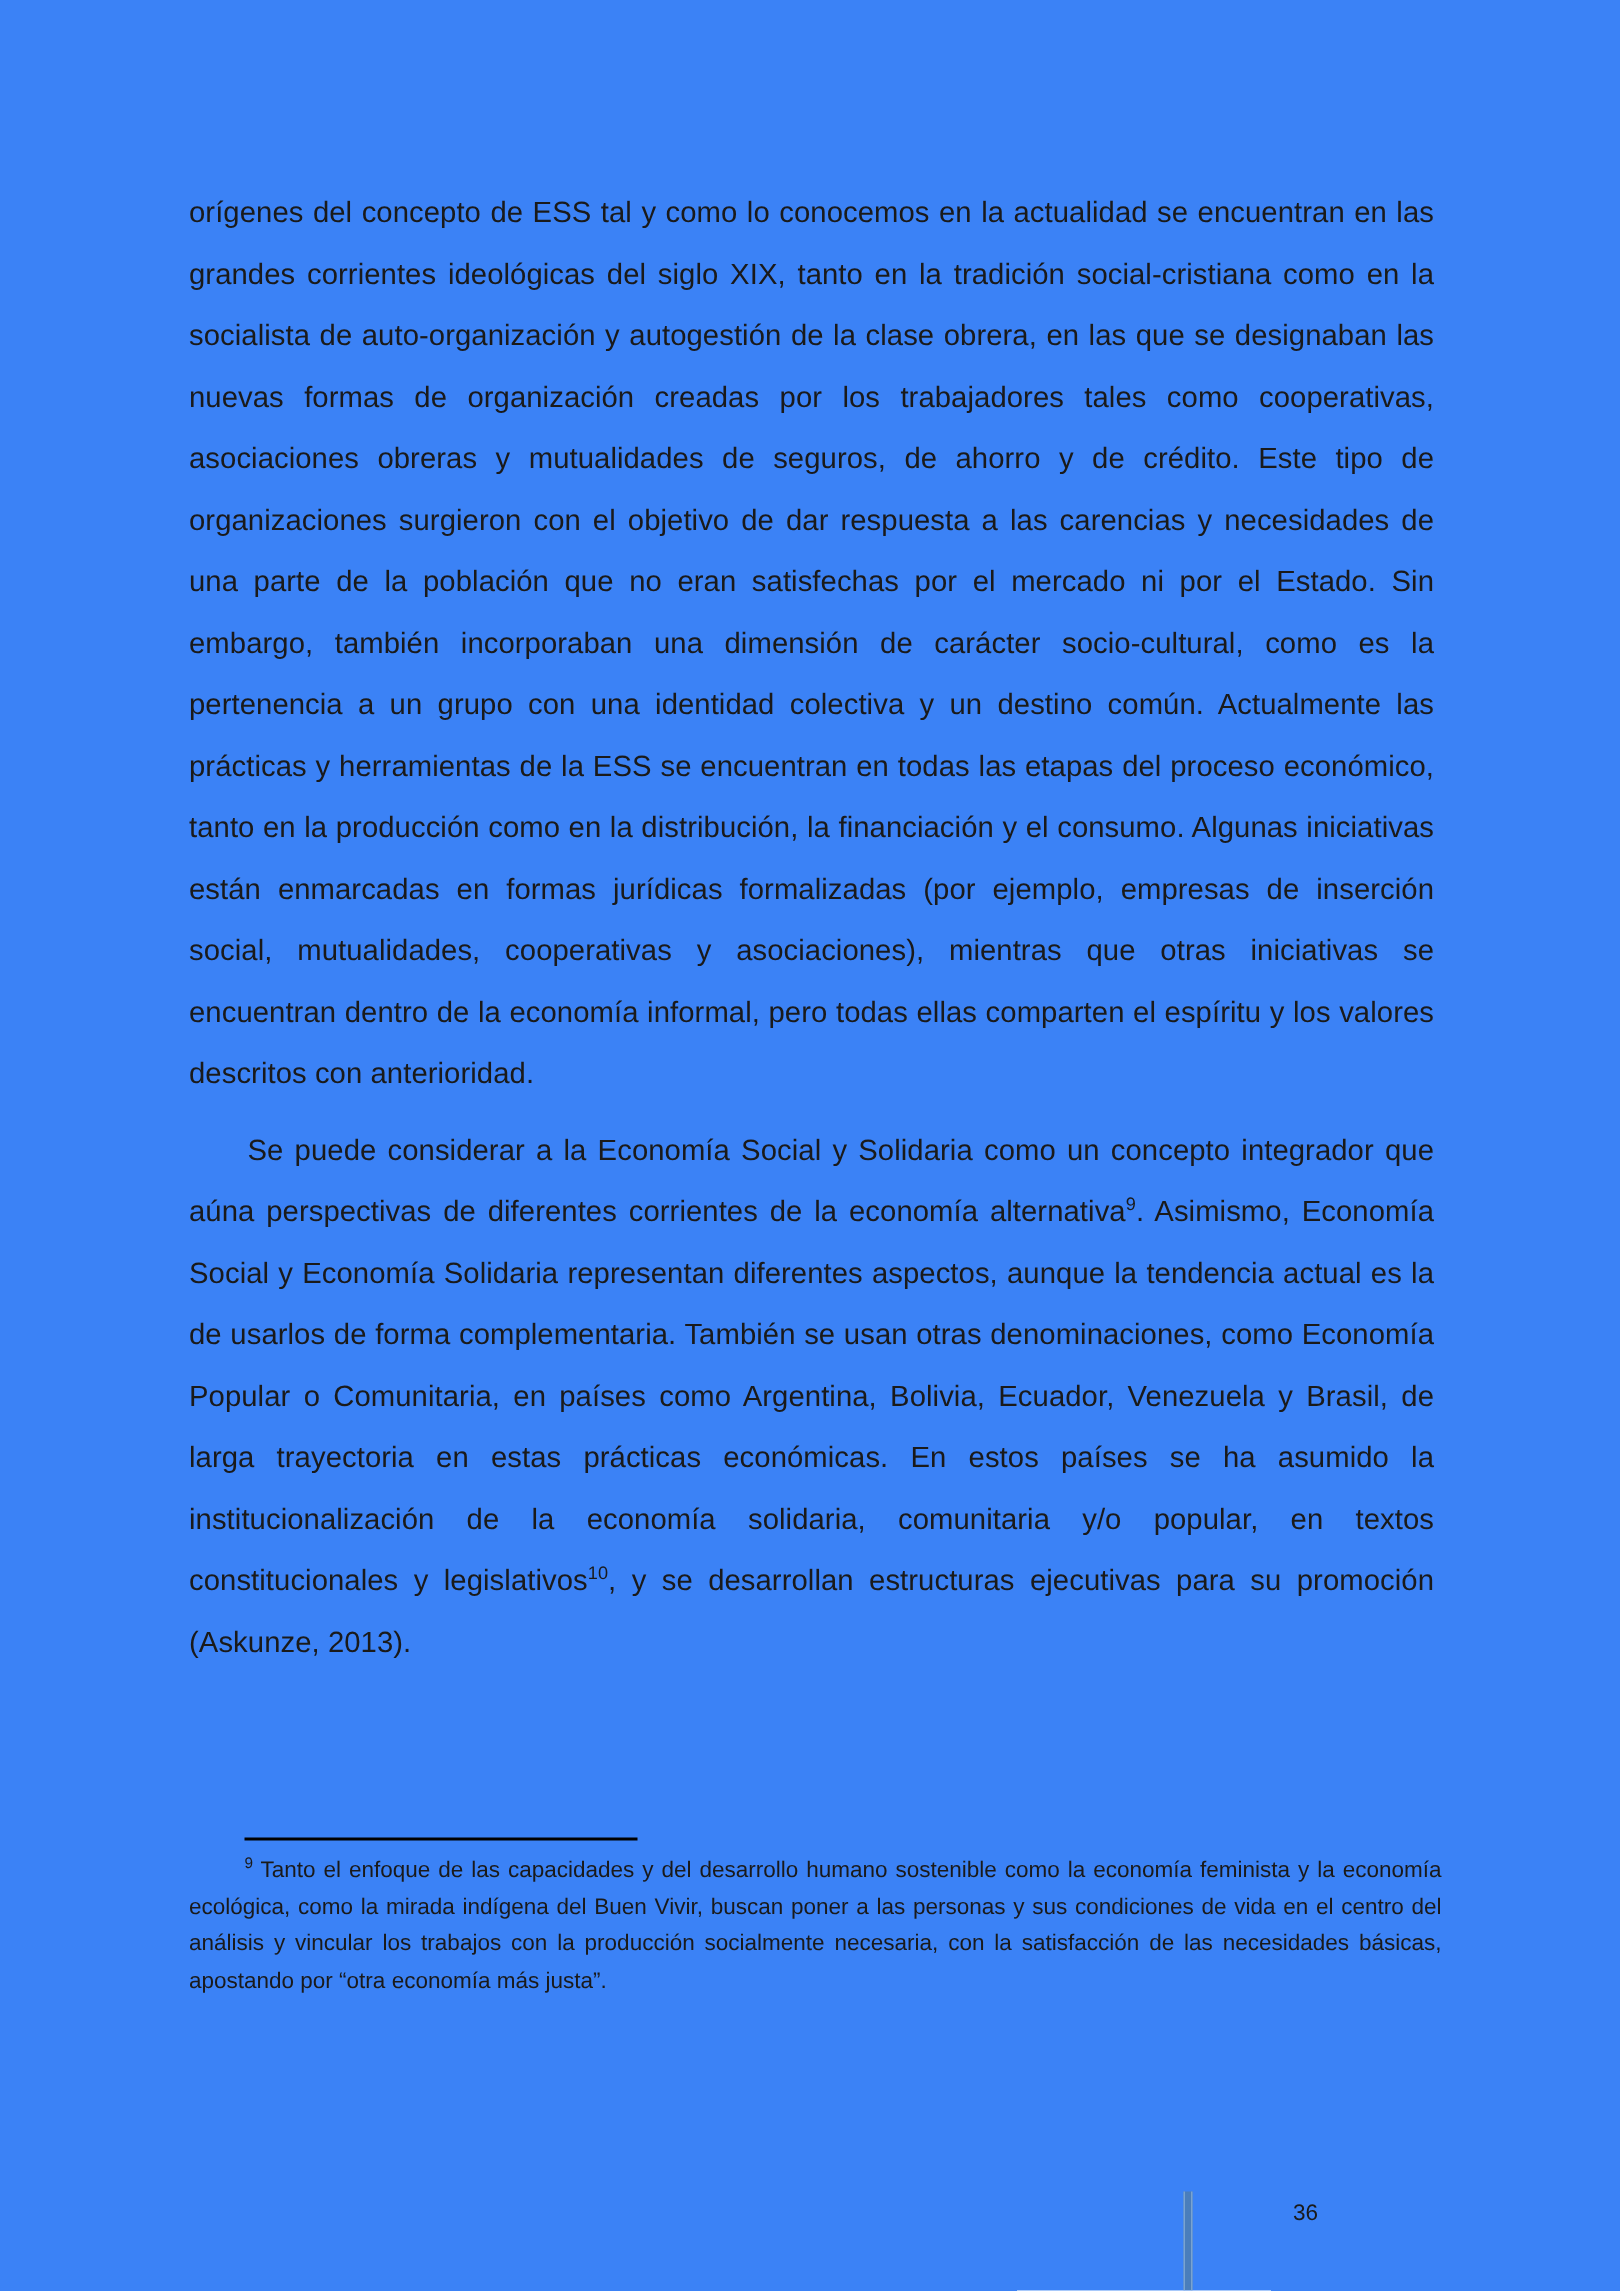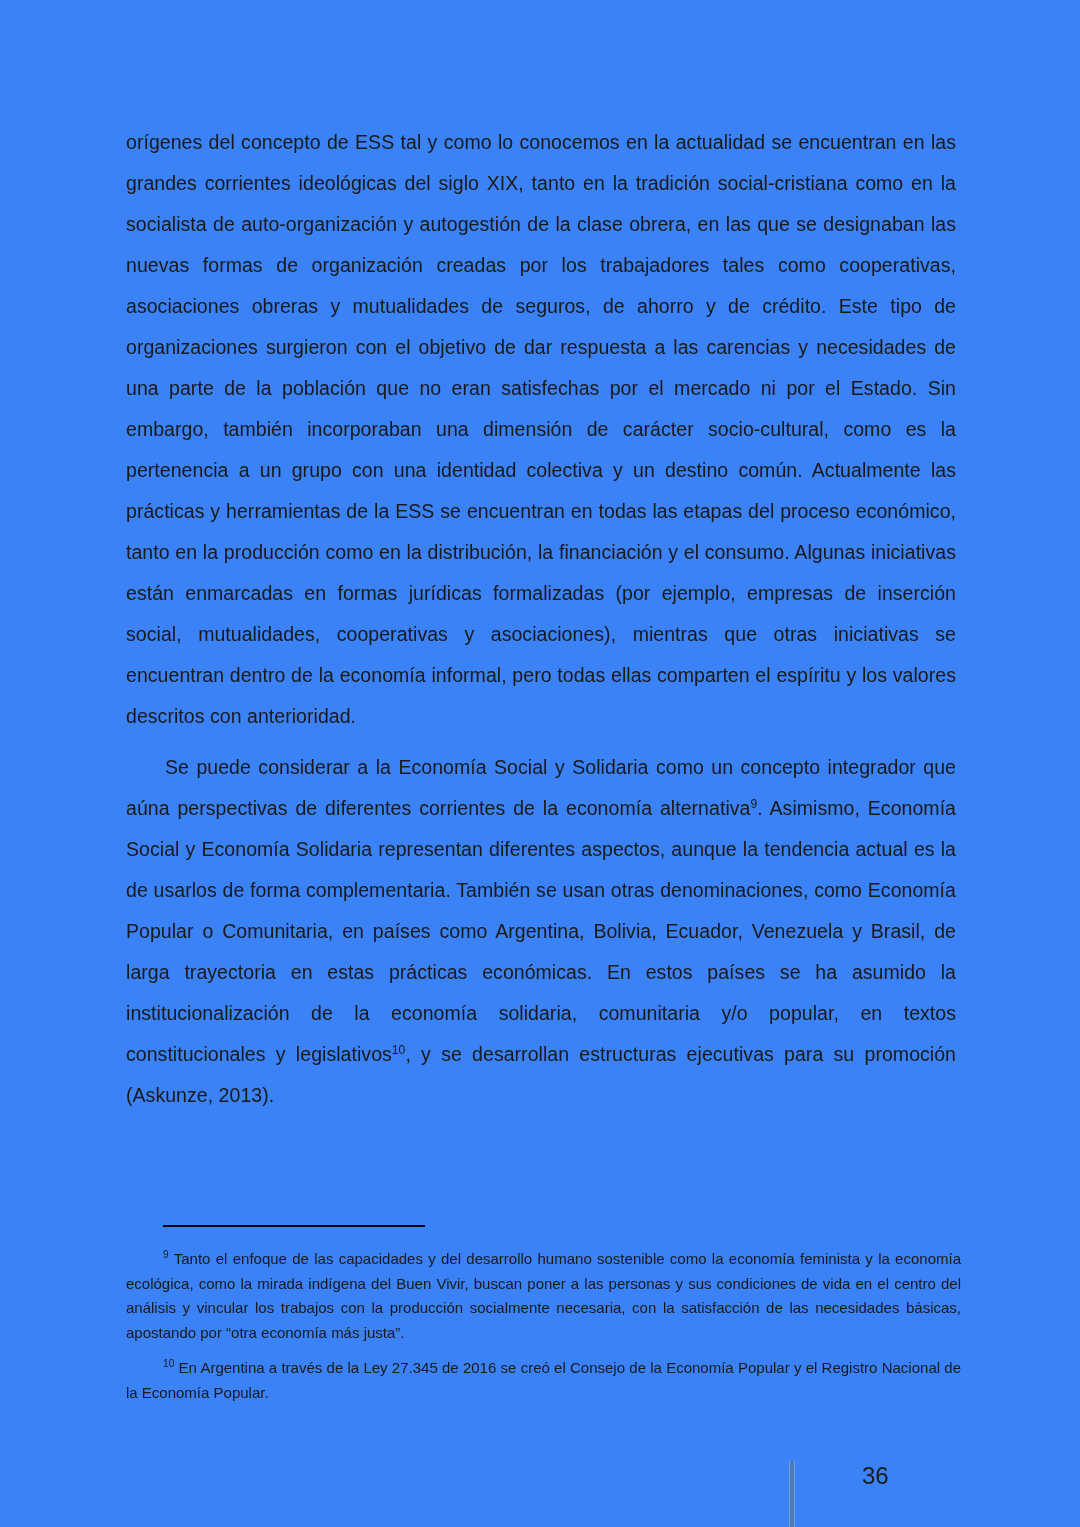--- a/index.html
+++ b/index.html
@@ -52,21 +52,21 @@
     top: 1225px;
     width: 835px;
   }
   .fn-rule {
     width: 262px;
     height: 0;
     border-top: 2.5px solid #000000;
     margin: 0 0 0 37px;
   }
   .fn-list {
-    margin-top: 20px;
+    margin-top: 8px;
   }
   .fn-item {
     font-size: 15px;
     line-height: 24.5px;
     text-align: justify;
     text-justify: inter-word;
     margin: 0;
     text-indent: 37px;
     color: #1a1a1a;
   }
@@ -90,21 +90,21 @@
     height: 66px;
     background: #4a7ebb;
     border-left: 1px solid #7ba3d0;
     border-right: 1px solid #7ba3d0;
     box-sizing: border-box;
   }
   .page-number {
     position: absolute;
     left: 862px;
     top: 1463px;
-    font-size: 24px;
+    font-size: 15px;
     color: #1a1a1a;
     line-height: 26px;
   }
 </style>
 </head>
 <body>
 
 <div class="page">
 
   <div class="content">
@@ -117,21 +117,20 @@
 
   </div>
 
   <div class="footnotes">
     <div class="fn-rule"></div>
 
     <div class="fn-list">
 
       <p class="fn-item"><sup>9</sup><span class="fn-marker-space"> </span><span>Tanto el enfoque de las capacidades y del desarrollo humano sostenible como la economía feminista y la economía ecológica, como la mirada indígena del Buen Vivir, buscan poner a las personas y sus condiciones de vida en el centro del análisis y vincular los trabajos con la producción socialmente necesaria, con la satisfacción de las necesidades básicas, apostando por “otra economía más justa”.</span></p>
 
-      <p class="fn-item"><sup>10</sup><span class="fn-marker-space"> </span><span>En Argentina a través de la Ley 27.345 de 2016 se creó el Consejo de la Economía Popular y el Registro Nacional de la Economía Popular.</span></p>
 
     </div>
   </div>
 
   <div class="footer-rule"></div>
 
   <div class="page-number">36</div>
 
 </div>
 

